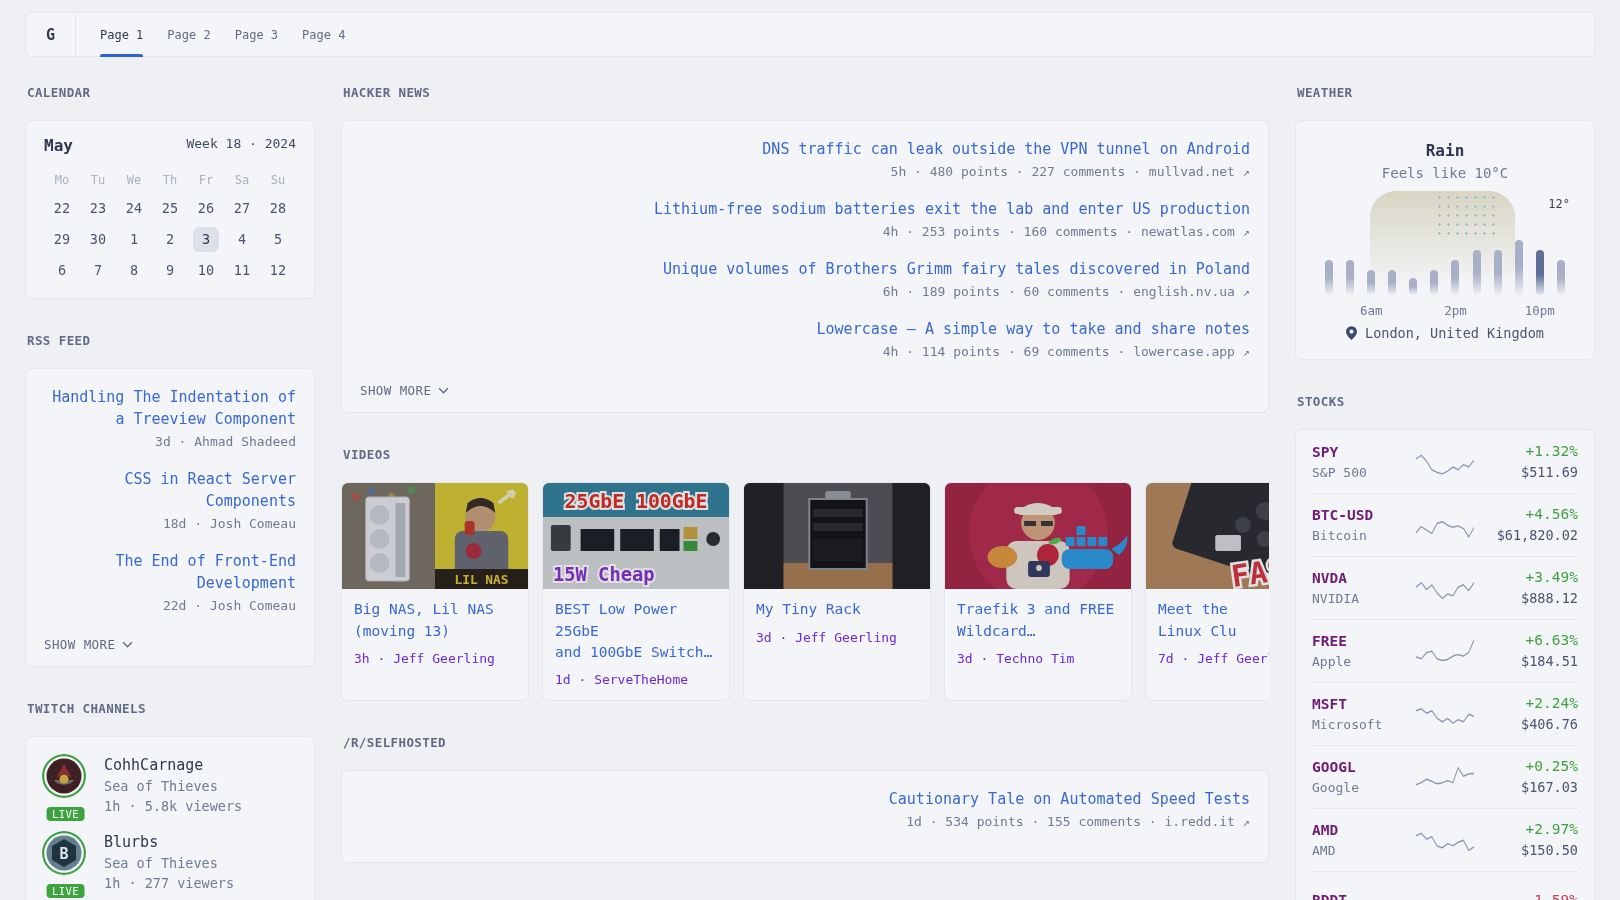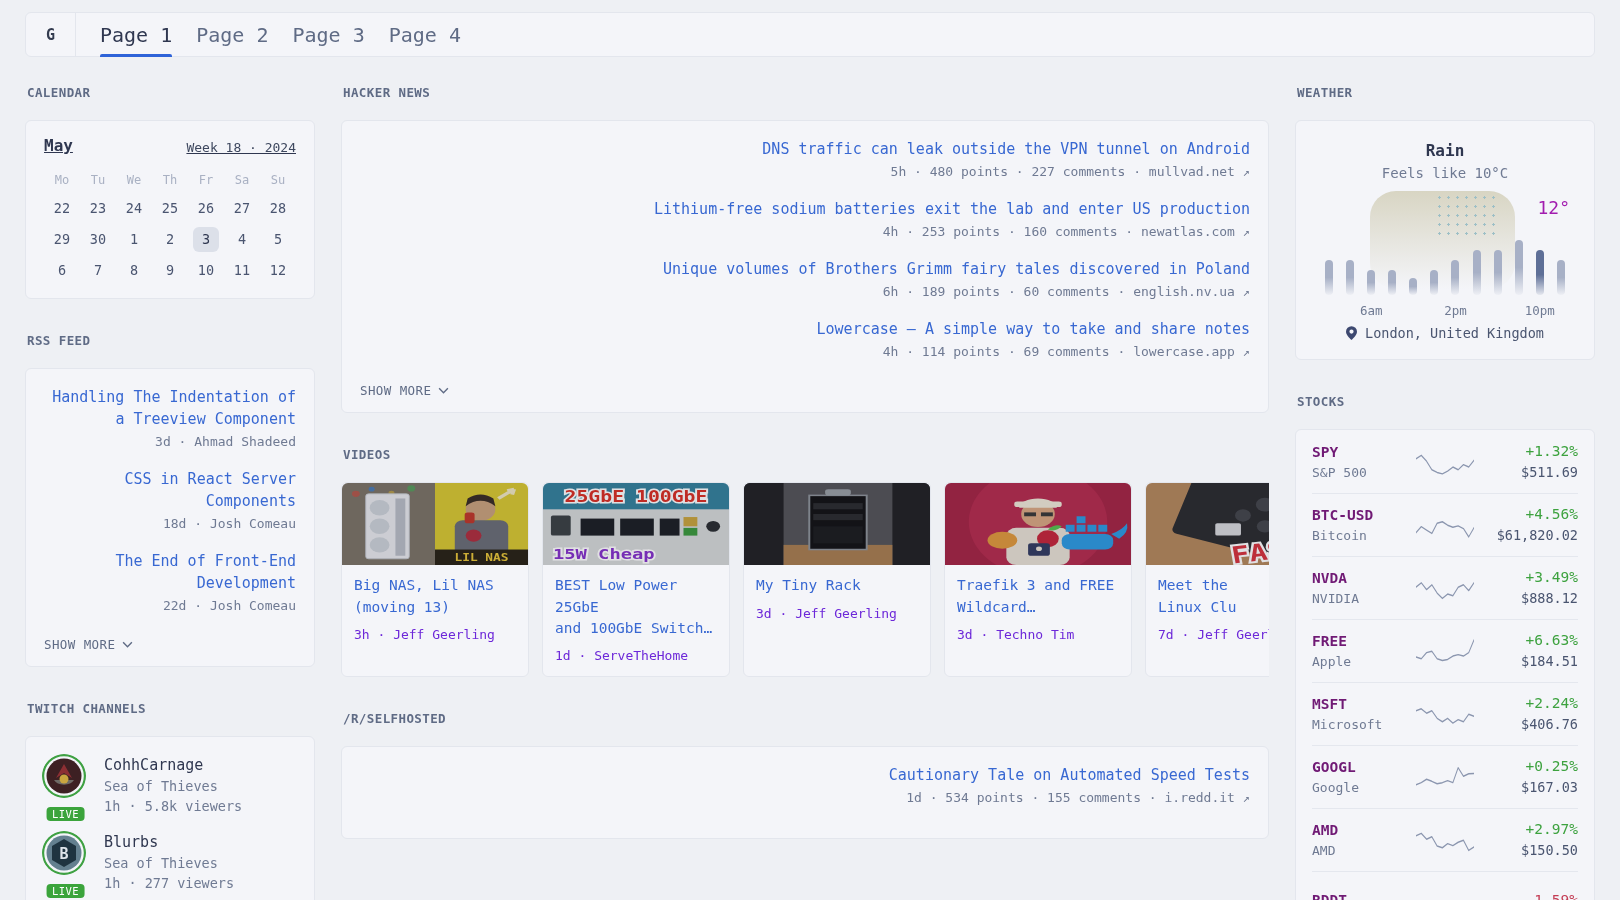--- a/index.html
+++ b/index.html
@@ -11,38 +11,38 @@
   }
   .page { padding:12px 25px 0; }
 
   
   .nav { height:45px; display:flex; align-items:stretch; background:#f4f5f9;
          border:1px solid #e3e6ed; border-radius:6px; margin-bottom:28px; }
   .nav-logo { width:50px; display:flex; align-items:center; justify-content:center;
               border-right:1px solid #e3e6ed; font-weight:bold; font-size:15px; color:#333b4f; }
   .nav-tabs { display:flex; padding:0 12px; }
   .nav-tab { padding:0 12px; display:flex; align-items:center; color:#5f6b85;
-             font-size:20px; position:relative; cursor:pointer;justify-content:center; }
+             font-size:12px; position:relative; cursor:pointer;justify-content:center; }
   .nav-tab.active { color:#2f3750; }
   .nav-tab.active::after { content:""; position:absolute; left:12px; right:12px; bottom:-1px;
              height:3px; background:#2e63d8; border-radius:2px 2px 0 0; }
 
   
   .columns { display:flex; gap:26px; align-items:flex-start; }
   .col-left  { width:290px; flex:none; }
   .col-main  { flex:1; min-width:0; }
   .col-right { width:300px; flex:none; }
 
   .section { margin-bottom:34px; }
   .section-title { font-size:12.5px; color:#5f6b85; letter-spacing:.4px; margin:0 0 20px 2px; }
   .card { background:#f4f5f9; border:1px solid #e3e6ed; border-radius:6px; }
 
   
   .cal-card { padding:15px 18px 12px; }
-  .cal-header { display:flex; justify-content:space-between; align-items:flex-end; margin-bottom:10px;text-decoration:underline; }
+  .cal-header { display:flex; justify-content:space-between; align-items:flex-start; margin-bottom:10px; }
   .cal-month { font-size:16px; font-weight:bold; color:#2f3750; }
   .cal-week  { font-size:13px; color:#3e485f; }
   .cal-grid { display:grid; grid-template-columns:repeat(7,1fr); }
   .cal-weekday { color:#a9b1c3; font-size:12px; text-align:center; padding:8px 0 6px; }
   .cal-day { text-align:center; padding:3px 0; font-size:13.5px; color:#4a5570; }
   .cal-day span { display:inline-block; min-width:26px; line-height:25px; border-radius:6px; }
   .cal-day.selected span { background:#dce0e9; color:#2f3750; }
 
   
   .feed-card { padding:17px 18px 14px;text-align:right; }
@@ -65,21 +65,21 @@
                 background:#3ba43c; color:#fff; font-size:10.5px; padding:1px 6px;
                 border-radius:4px; letter-spacing:.4px; }
   .tw-item.live .live-badge { display:block; }
   .tw-name { font-size:15px; color:#2f3750; cursor:pointer; padding-top:2px; }
   .tw-game { font-size:13.5px; color:#6f7a93; margin-top:4px; }
   .tw-meta { font-size:13.5px; color:#6f7a93; margin-top:4px; }
 
   
   .videos { display:flex; gap:13px; overflow:hidden; }
   .video-card { width:188px; flex:none; background:#f4f5f9; border:1px solid #e3e6ed; border-radius:6px; }
-  .video-thumb { position:relative; width:100%; height:82px; border-radius:6px 6px 0 0;
+  .video-thumb { position:relative; width:100%; height:106px; border-radius:6px 6px 0 0;
                  overflow:hidden; cursor:pointer; }
   .video-thumb svg { display:block; width:100%; height:100%; }
   .video-thumb::after { content:""; position:absolute; inset:0; background:rgba(15,18,28,.13); }
   .video-body { padding:10px 12px 13px; }
   .video-title { color:#3868d2; font-size:14.5px; line-height:1.47; white-space:pre-line;
                  min-height:43px; cursor:pointer; }
   .video-meta { color:#6d28d9; font-size:13px; margin-top:9px; }
 
   
   .weather-card { padding:16px 18px 18px; text-align:center; }
@@ -90,21 +90,21 @@
               border-radius:26px; background:linear-gradient(180deg,#d8d5c3 0%,rgba(216,213,195,.35) 65%,rgba(216,213,195,0) 100%); }
   .rain-dots { position:absolute; left:46%; width:26%; top:-22px; height:42px;
                background-image:radial-gradient(#9dbfc6 1.1px, rgba(0,0,0,0) 1.3px);
                background-size:9px 9px; }
   .bars { position:absolute; inset:0; display:flex; justify-content:space-between; align-items:flex-start; }
   .bar-slot { position:relative; width:10px; height:100%; display:flex; align-items:flex-end; justify-content:center; }
   .bar { width:8px; border-radius:5px;
          background:linear-gradient(180deg,#a7b0c6 50%,rgba(167,176,198,.08) 100%); }
   .bar-slot.highlight .bar { background:linear-gradient(180deg,#5e6f97 55%,rgba(94,111,151,.1) 100%); }
   .bar-label { position:absolute; top:100%; margin-top:8px; font-size:12.5px; color:#6f7a93; white-space:nowrap; }
-  .temp-callout { position:absolute; right:-4px; top:-18px; font-size:18px; color:#a21caf; }
+  .temp-callout { position:absolute; right:-4px; top:-18px; font-size:12px; color:#404040; }
   .w-location { display:flex; align-items:center; justify-content:center; gap:8px;
                 color:#4a5570; font-size:13.5px; margin-top:26px; }
   .pin { width:11px; height:14px; }
 
   
   .stocks-card { padding:1px 16px; }
   .stock-row { display:flex; align-items:center; padding:12px 0 13px; cursor:pointer; }
   .stock-row + .stock-row { border-top:1px solid #e4e7ee; }
   .stock-id { width:96px; flex:none; }
   .stock-ticker { font-size:14.5px; font-weight:bold; color:#701a75; }

